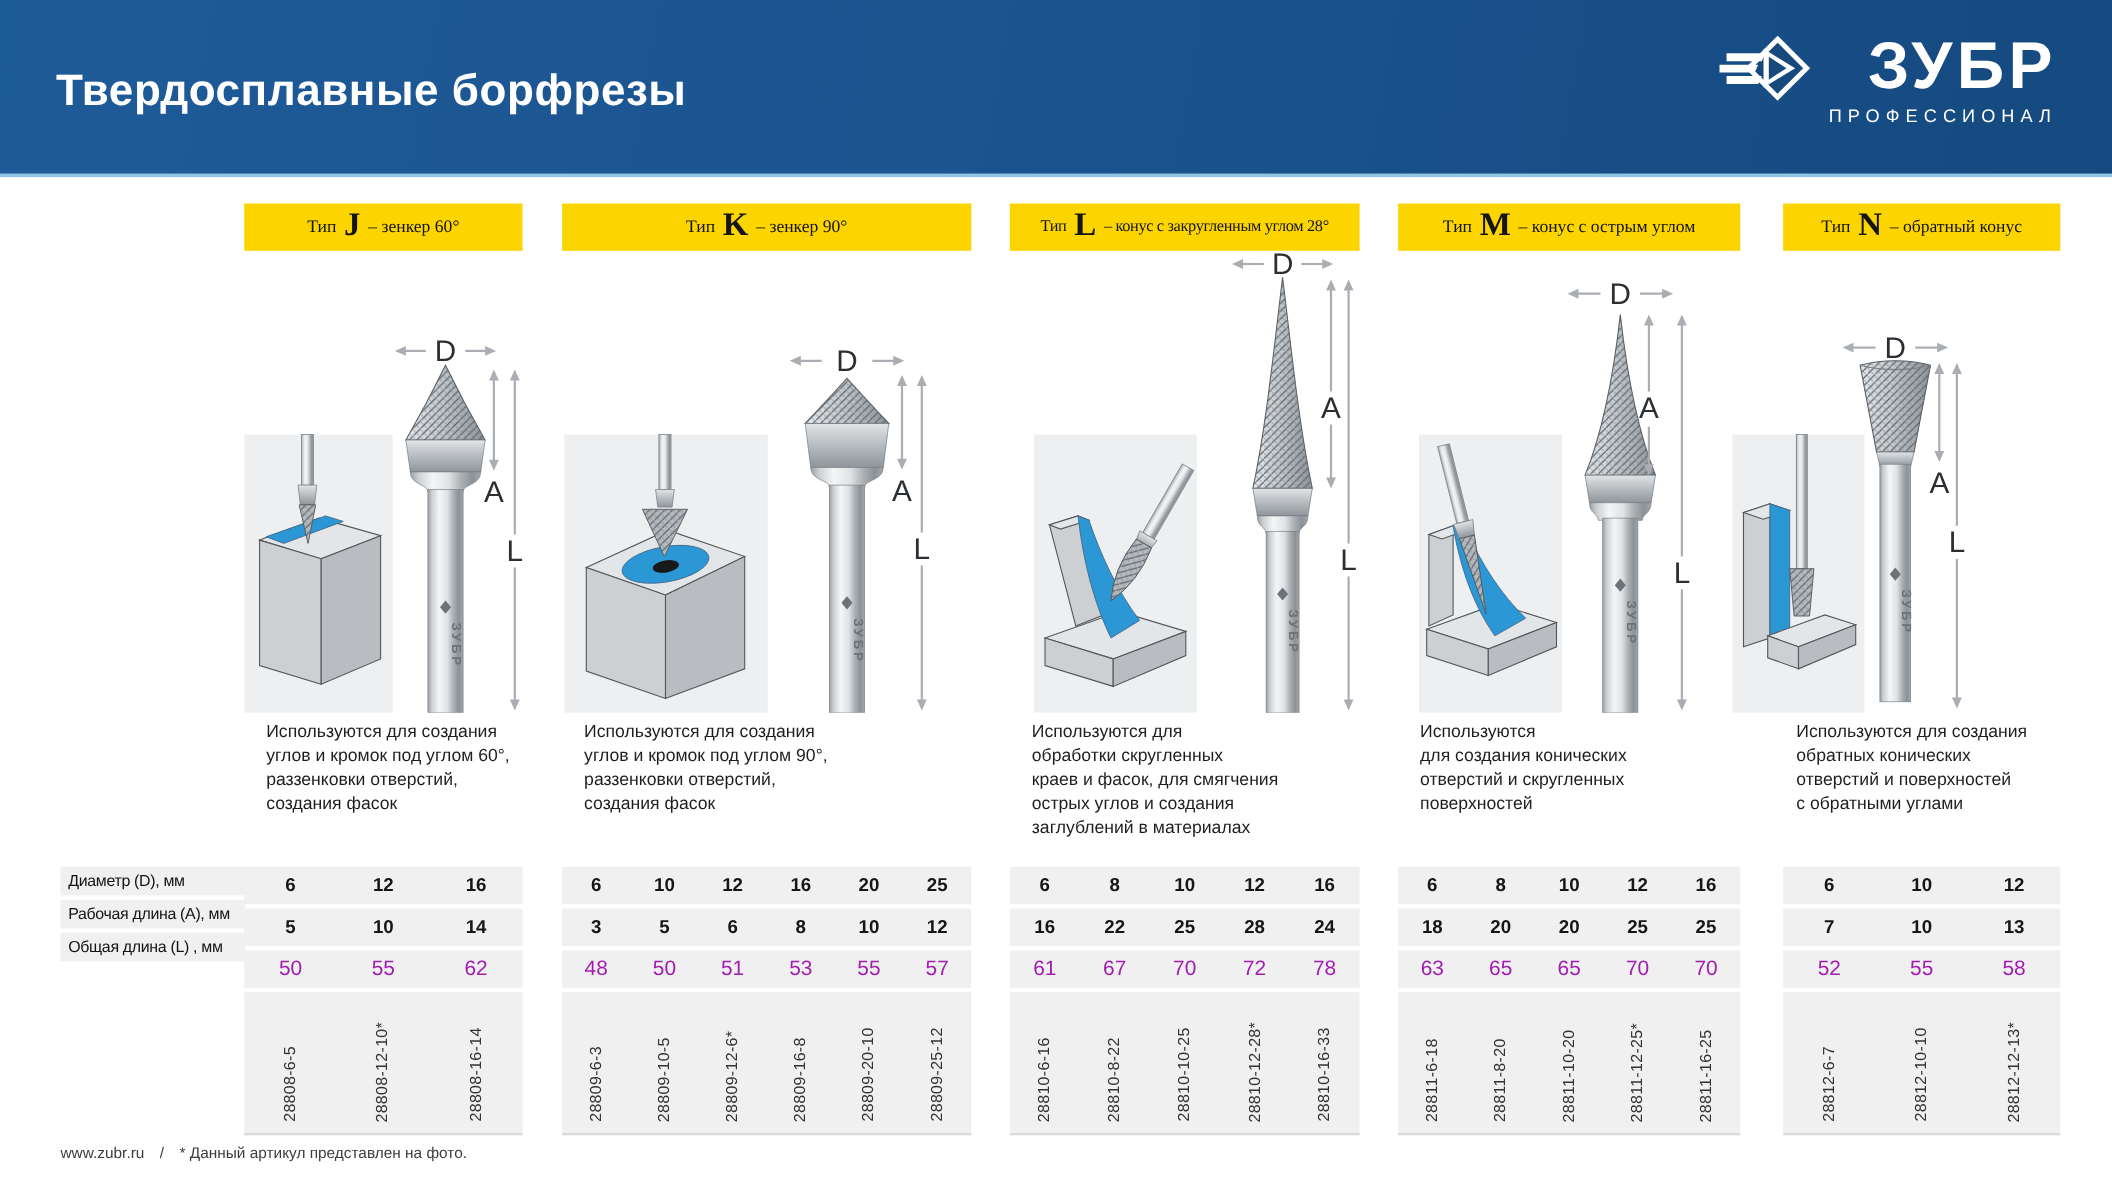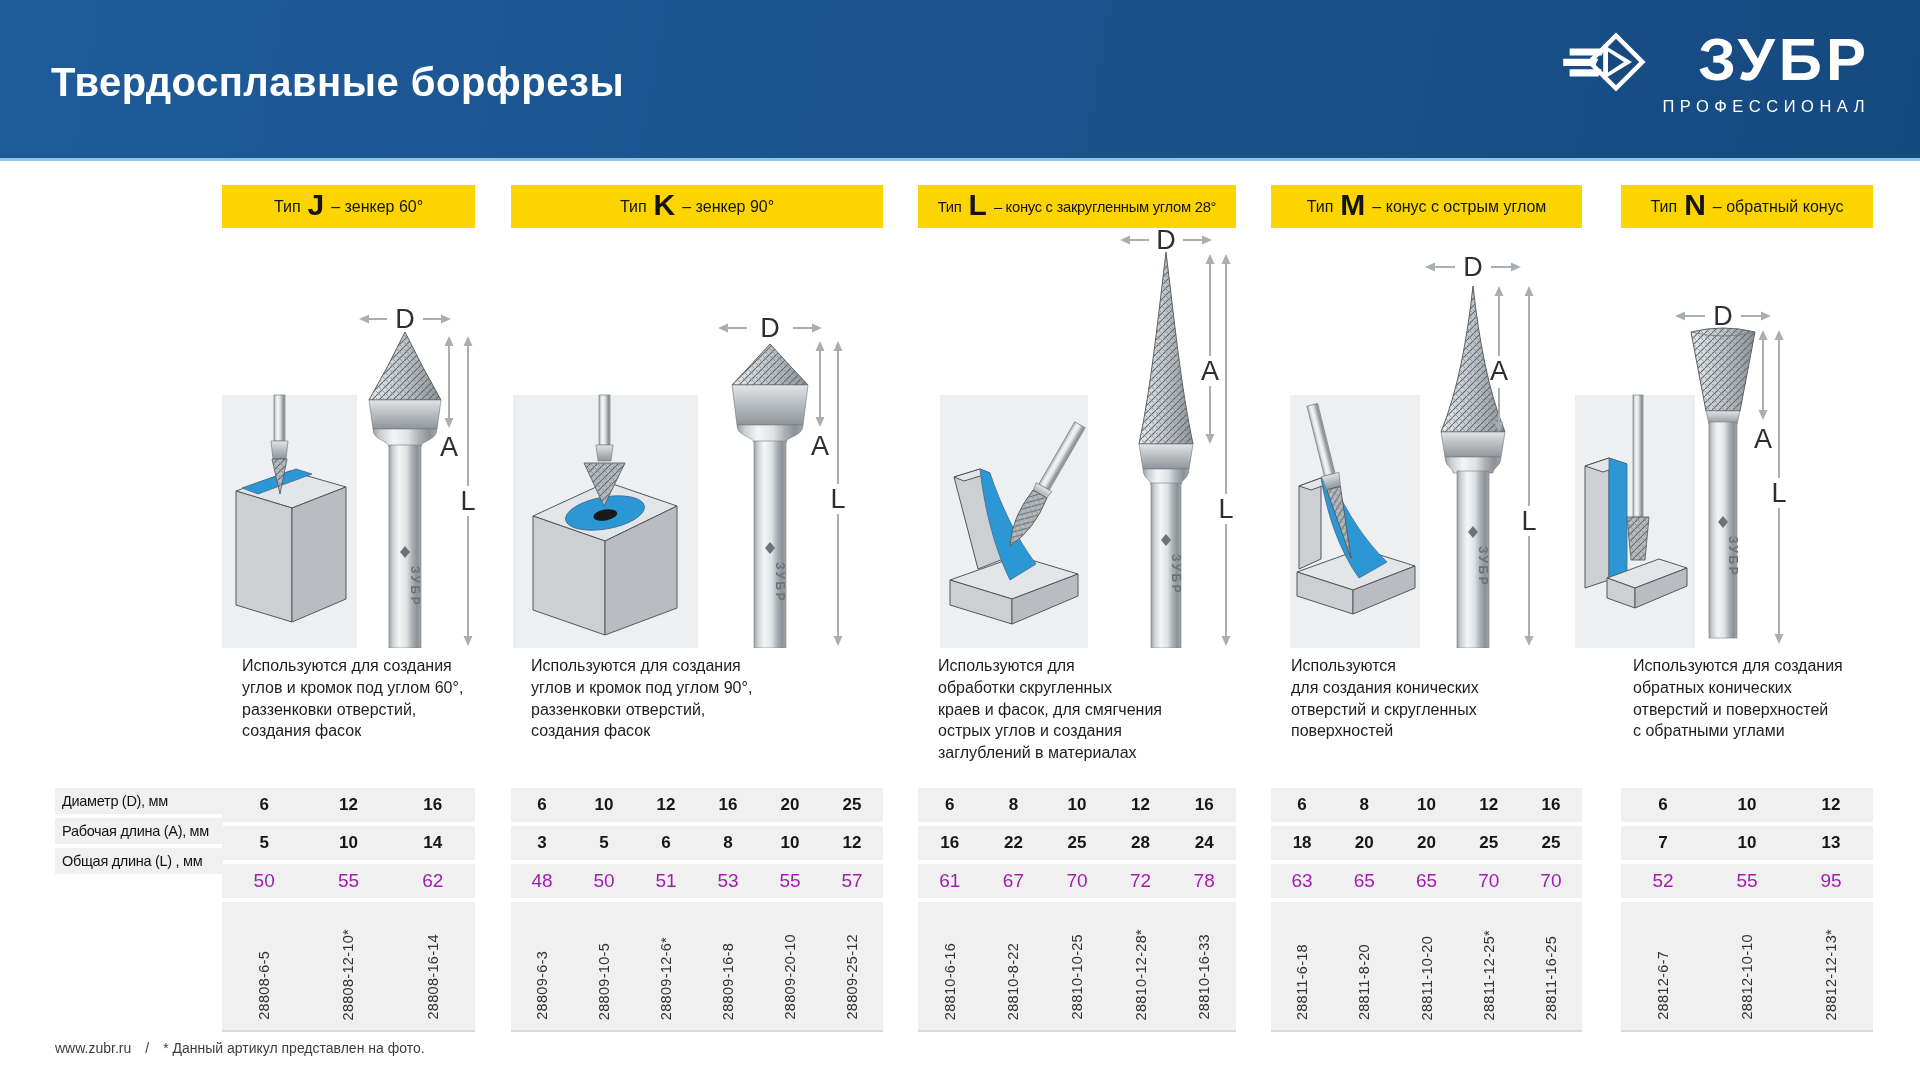--- a/index.html
+++ b/index.html
@@ -13,21 +13,21 @@
   .brand{position:absolute;right:50px;top:30px;display:flex;align-items:flex-start;gap:14px;}
   .brand-text{display:flex;flex-direction:column;align-items:flex-end;}
   .brand-name{font-size:60px;font-weight:bold;line-height:1;color:#fff;letter-spacing:4px;}
   .brand-sub{font-size:16.5px;color:#fff;letter-spacing:5.5px;margin-top:7px;}
   
   .type-col{position:absolute;top:185px;height:850px;}
   .type-J{left:222px;width:253px;} .type-K{left:511px;width:372px;}
   .type-L{left:918px;width:318px;} .type-M{left:1271px;width:311px;}
   .type-N{left:1621px;width:252px;}
   .banner{position:absolute;top:0;left:0;right:0;height:43px;background:var(--banner-yellow,#fcd500);
-          display:flex;align-items:center;justify-content:center;gap:7px;color:var(--banner-text,#141414);}
+          display:flex;align-items:center;justify-content:center;gap:7px;color:var(--banner-text,#141414);font-family:Liberation Serif, serif;}
   .banner .pre,.banner .suf{font-size:16px;}
   .banner .letter{font-size:30px;font-weight:bold;line-height:1;margin-top:-3px;}
   .type-L .banner .pre,.type-L .banner .suf{font-size:14.8px;letter-spacing:-0.3px;}
   .illus{position:absolute;top:43px;left:0;height:420px;overflow:visible;}
   .type-N .illus svg{margin-left:-48px;}
   .desc{position:absolute;top:470px;left:20px;right:4px;margin:0;font-size:16px;line-height:1.36;
         color:#1e1e1e;white-space:pre-line;}
   .type-N .desc{left:12px;}
   
   .tbl{position:absolute;top:603px;left:0;right:0;}
@@ -687,21 +687,21 @@
           </div>
         </div>
       <div class="trow trow-l">
           <div class="cell">
             <span>52</span>
           </div>
           <div class="cell">
             <span>55</span>
           </div>
           <div class="cell">
-            <span>95</span>
+            <span>58</span>
           </div>
         </div>
       <div class="trow trow-art">
           <div class="cell">
             <span>28812-6-7</span>
           </div>
           <div class="cell">
             <span>28812-10-10</span>
           </div>
           <div class="cell">

